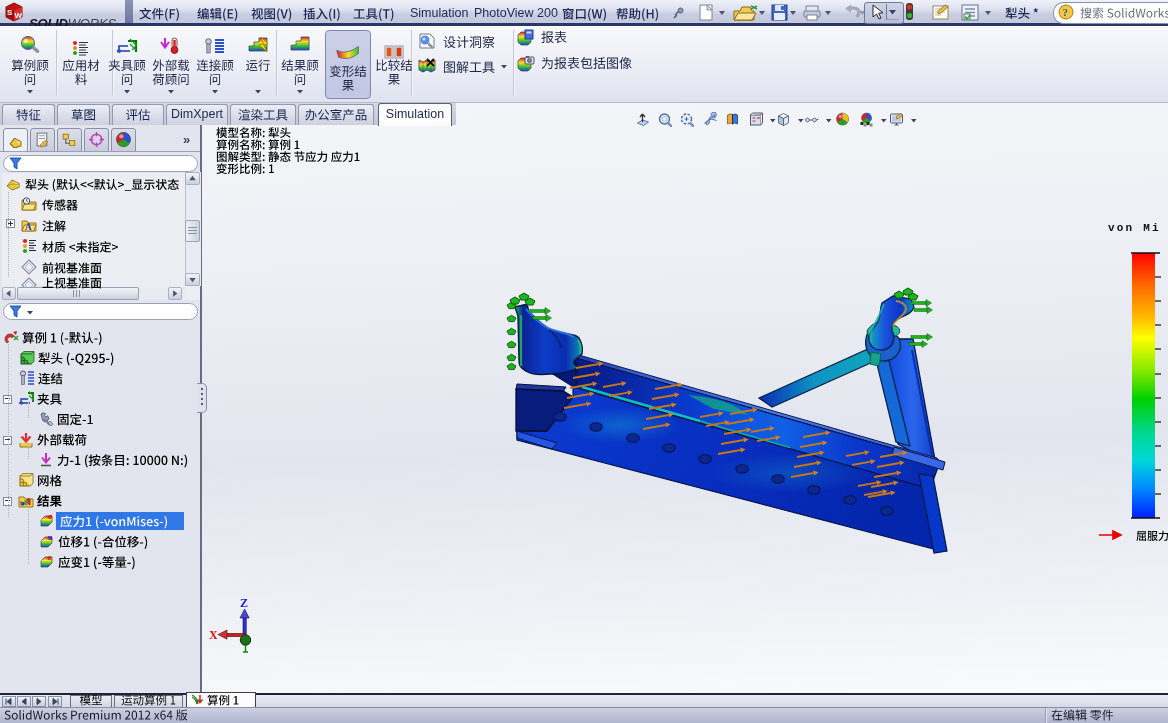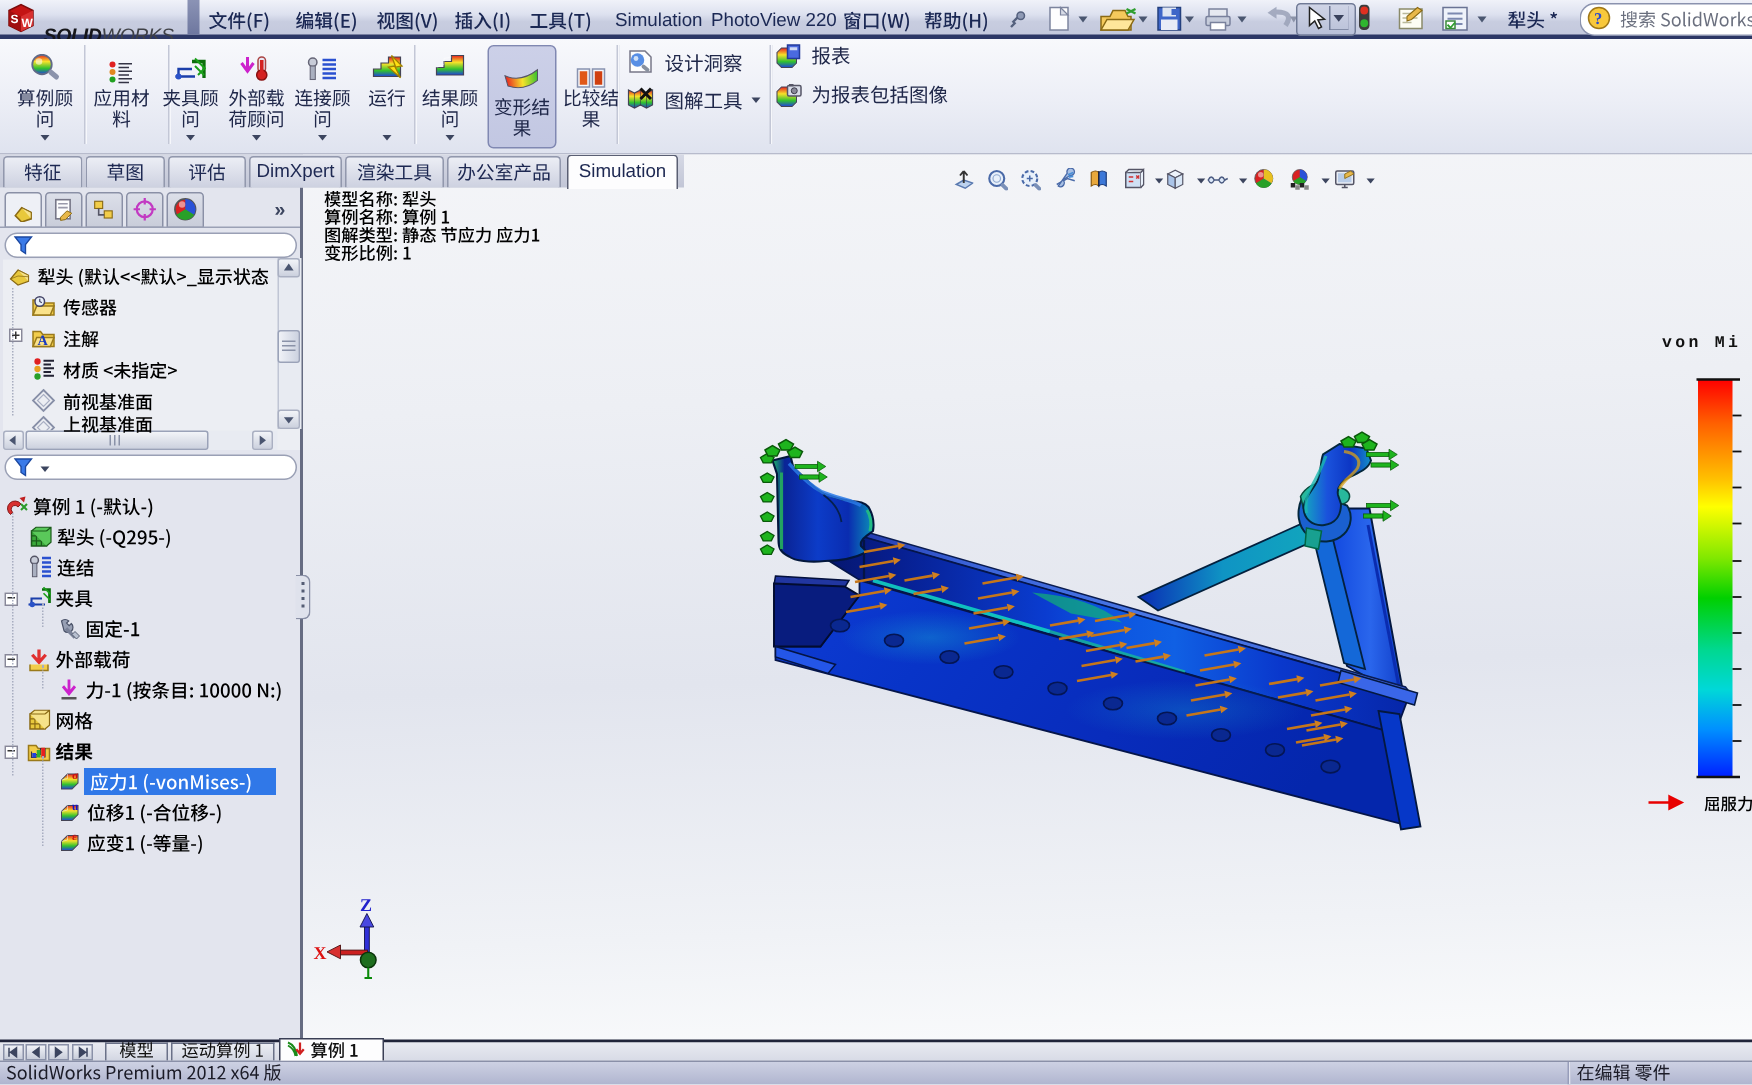--- a/index.html
+++ b/index.html
@@ -9,21 +9,21 @@
 <div class="ab" style="left:0;top:23px;width:1168px;height:3px;background:#2c3765"></div>
 <div class="ab" style="left:125px;top:0;width:8px;height:23px;background:linear-gradient(#8b93b5,#6e779f)"></div>
 <svg class="ab" style="left:3px;top:2px" width="22" height="20" viewBox="0 0 22 20">
  <polygon points="3,5 11,1 19,5 19,15 11,19 3,15" fill="#c41414" stroke="#7d0d0d"></polygon>
  <polygon points="3,5 11,9 11,19 3,15" fill="#a00f0f"></polygon>
  <polygon points="11,9 19,5 19,15 11,19" fill="#d83030"></polygon>
  <text x="4" y="13" font-size="8" font-weight="bold" fill="#fff" font-family="Liberation Sans">S</text>
  <text x="11.4" y="16" font-size="8" font-weight="bold" fill="#fff" font-family="Liberation Sans">W</text>
 </svg>
 <div class="lat" style="left:29px;top:16px;font-style:italic;font-weight:bold;font-size:13px;letter-spacing:-.2px;color:#16161a">SOLID<span style="font-weight:normal;color:#3f4147">WORKS</span></div>
-<div class="lat" style="left:410px;top:6px;font-size:12.5px;color:#1b2854">Simulation</div><div class="lat" style="left:474px;top:6px;font-size:12.5px;color:#1b2854">PhotoView 220</div><svg class="ab" style="left:672px;top:6px" width="14" height="14">
+<div class="lat" style="left:410px;top:6px;font-size:12.5px;color:#1b2854">Simulation</div><div class="lat" style="left:474px;top:6px;font-size:12.5px;color:#1b2854">PhotoView 200</div><svg class="ab" style="left:672px;top:6px" width="14" height="14">
     <path d="M3 9 L8 4 M2 12 L5 9" stroke="#55617e" stroke-width="1.6" fill="none"></path>
     <circle cx="8.5" cy="4.5" r="2.5" fill="#8f9ab5" stroke="#55617e"></circle>
   </svg><svg class="ab" style="left:694px;top:3px" width="460" height="21" viewBox="0 0 460 21">
 <g>
       <rect x="6" y="2" width="12" height="15" fill="#fdfdfe" stroke="#7c849e"></rect>
       <path d="M13 2 l5 5 h-5 z" fill="#d7dbe6" stroke="#7c849e" stroke-width=".8"></path>
     </g>
 <path d="M25 8 l6 0 -3 4 z" fill="#4a5670"></path>
 <g>
       <path d="M40 8 h6 l2 -4 h8 l2 4 h2 v9 h-20 z" fill="#f4c95c" stroke="#8a6a14"></path>

